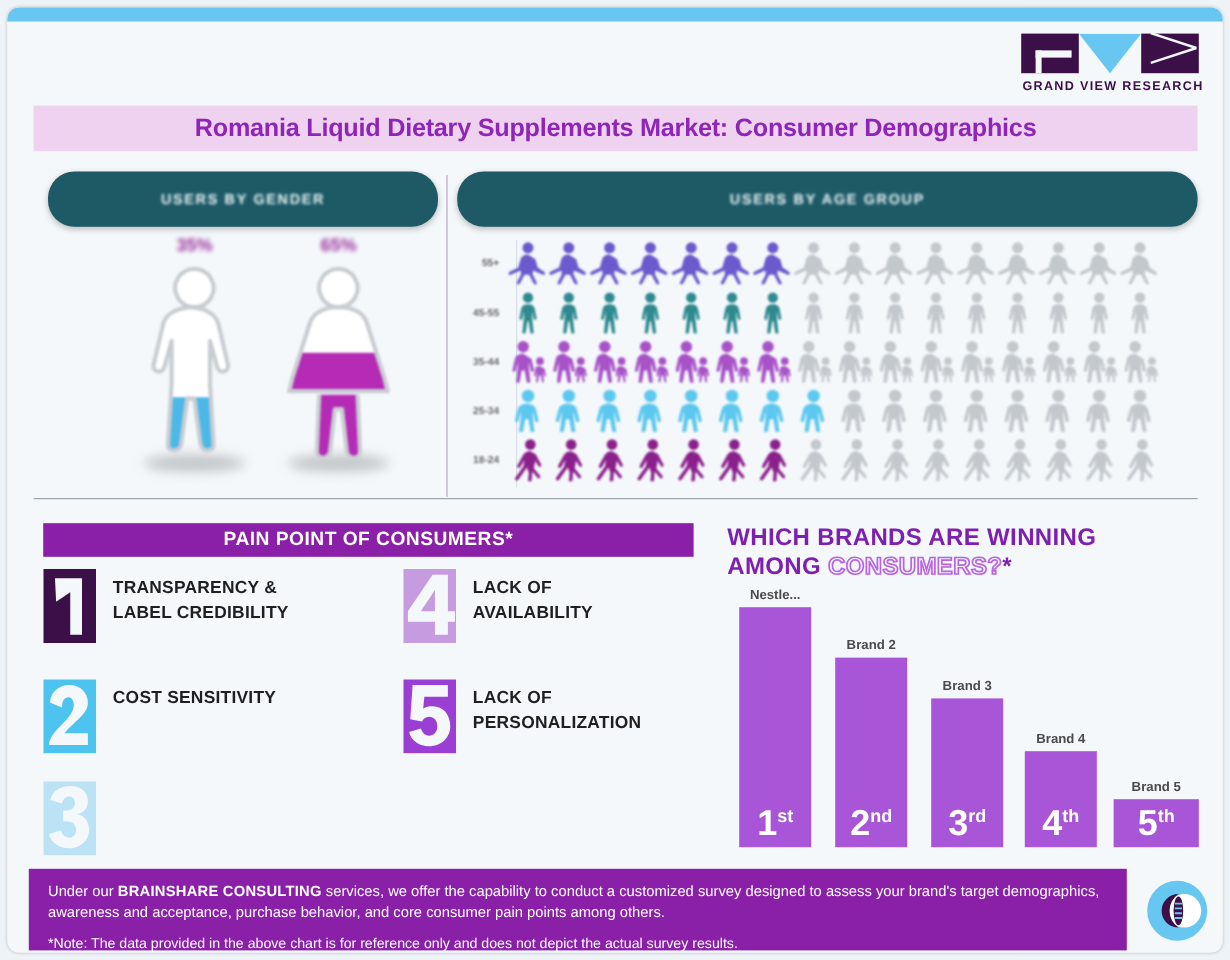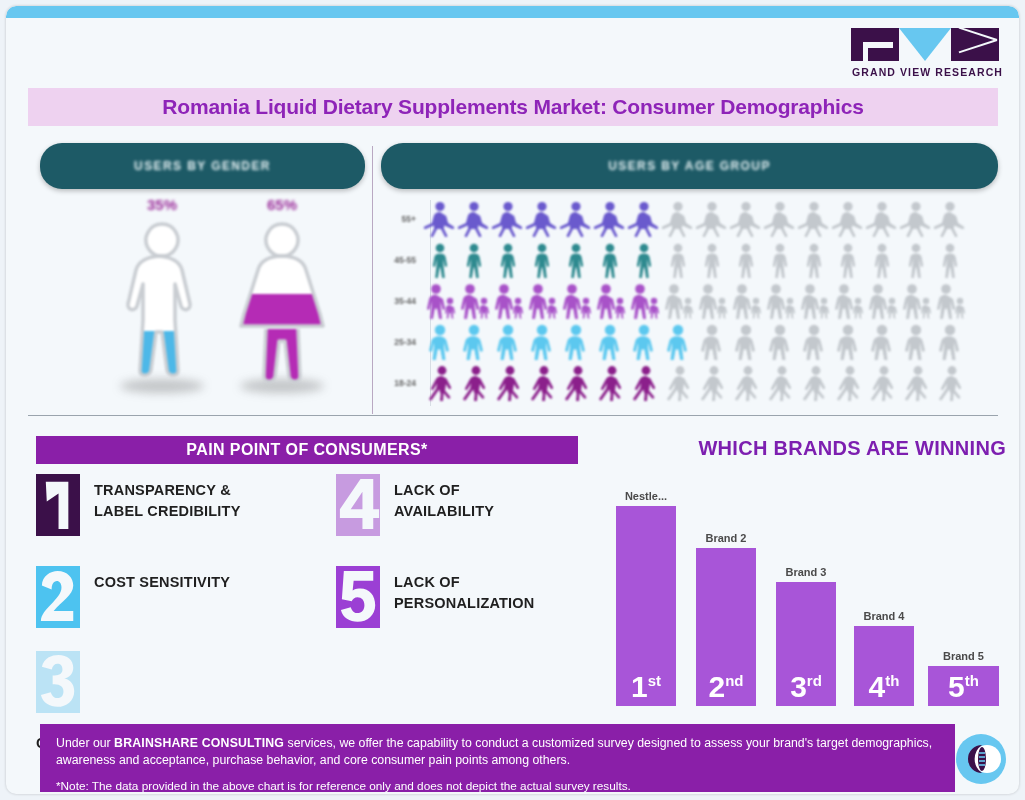--- a/index.html
+++ b/index.html
@@ -282,21 +282,21 @@
   #pain-2 { left: 30px; top: 560px; }
   #pain-3 { left: 30px; top: 645px; flex-direction: column; }
   #pain-4 { left: 330px; top: 468px; }
   #pain-5 { left: 330px; top: 560px; }
 
   
   #brands-title {
     position: absolute;
     left: 600px; top: 430px;
     width: 400px;
-    text-align: right;
+    text-align: left;
     font-size: 20px;
     font-weight: bold;
     color: #7d1fb0;
     line-height: 1.2;
     letter-spacing: .3px;
   }
   .outlined {
     color: #f4f8fb;
     -webkit-text-stroke: 1.4px #b964e0;
     text-shadow: none;
@@ -341,21 +341,21 @@
   }
   .bar-rank sup {
     font-size: 15px;
     vertical-align: super;
     line-height: 1;
   }
 
   
   #footer {
     position: absolute;
-    left: 34px; top: 718px;
+    left: 18px; top: 718px;
     width: 915px; height: 68px;
     background: #8a1fa8;
     padding: 11px 16px 0 16px;
   }
   #footer p {
     color: #fff;
     font-size: 12.3px;
     line-height: 1.42;
   }
   #footer .bold { font-weight: bold; letter-spacing: .2px; }
@@ -1258,20 +1258,21 @@
               <rect x="0" y="0" width="44" height="62" fill="#9b3fd4" mask="url(#m5)"></rect>
             </svg>
           </div>
           <div class="pain-text">LACK OF
 PERSONALIZATION</div>
         </div>
       </div>
 
     <div id="brands-title">
       <div>WHICH BRANDS ARE WINNING</div>
+      <div><span>AMONG </span><span class="outlined">CONSUMERS?</span><span class="ast">*</span></div>
     </div>
 
     <div id="chart">
         <div class="bar-wrap" style="left: 10px; width: 60px; height: 200px;">
           <div class="bar-label">Nestle...</div>
           <div class="bar" style="height: 200px; background: rgb(168, 85, 216); text-align: center;">
             <div class="bar-rank">1<sup>st</sup></div>
           </div>
         </div>
         <div class="bar-wrap" style="left: 90px; width: 60px; height: 158px;">

